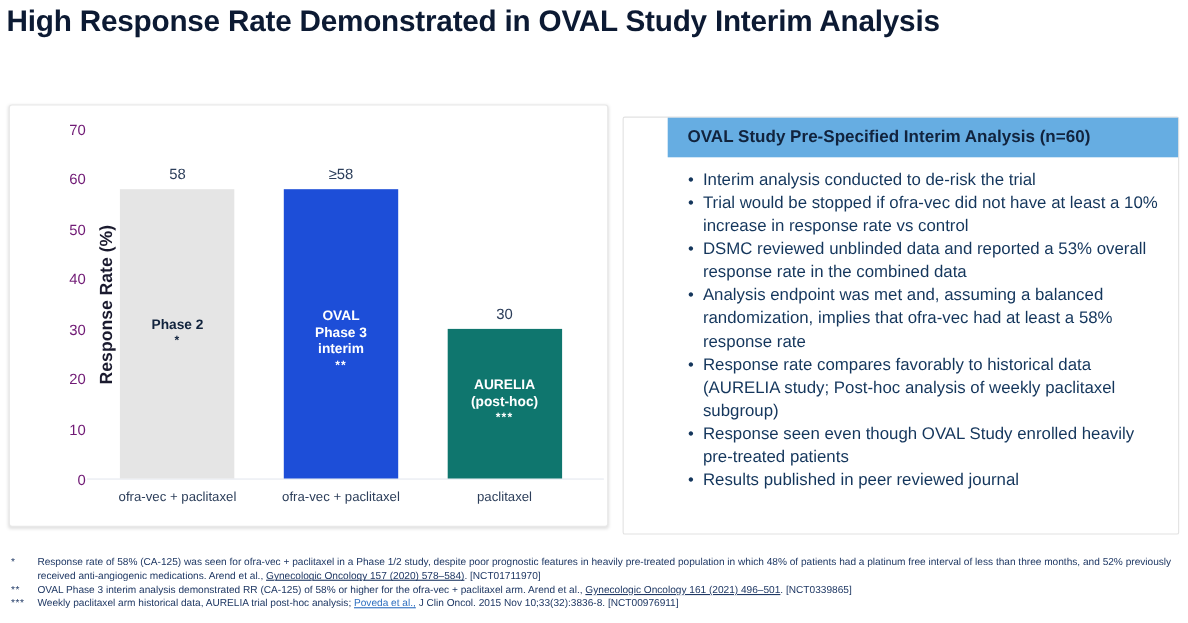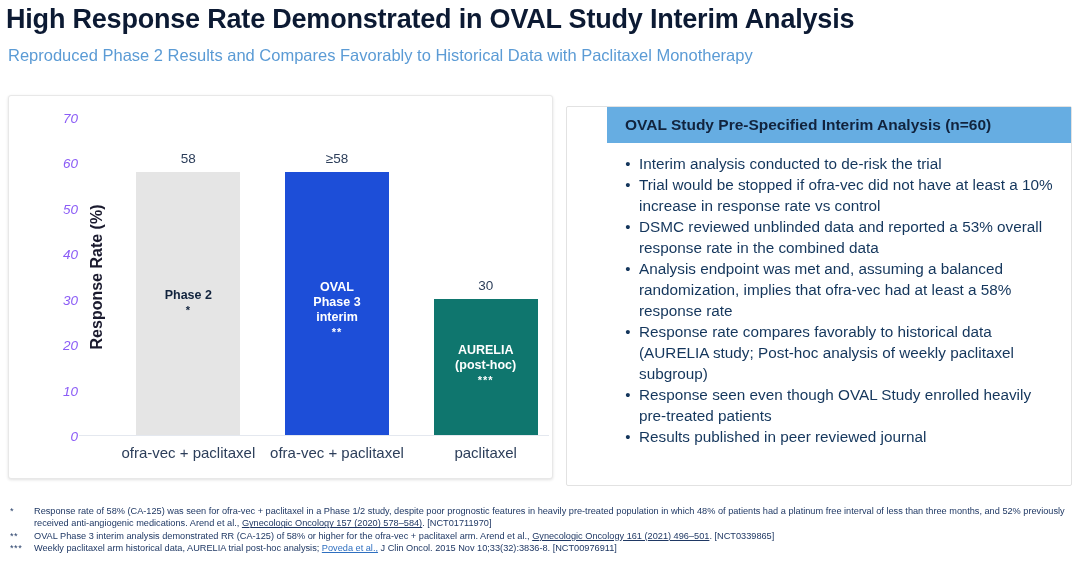--- a/index.html
+++ b/index.html
@@ -42,34 +42,33 @@
     position: absolute;
     left: -62px; top: 50%;
     transform: translateY(-50%) rotate(-90deg);
     transform-origin: center center;
     font-size: 16px; font-weight: bold; color: #1a1a2e;
     white-space: nowrap;
   }
   .ytick {
     position: absolute; right: 100%;
     margin-right: 9px;
-    font-size: 13.5px; color: #8b5cf6;
+    font-size: 13.5px; color: #701a75;
     transform: translateY(-50%);
     white-space: nowrap;
-    font-style: italic;
   }
   .baseline {
     position: absolute; left: -8px; right: -16px; bottom: 0;
     height: 1px; background: #e4e8ef;
   }
   .bars {
     position: absolute; left: 0; right: 0; bottom: 1px; top: 0;
   }
   .bar-slot {
-    position: absolute; bottom: 0; top: 0; margin-left: 27px;
+    position: absolute; bottom: 0; top: 0;
   }
   .bar {
     position: absolute; bottom: 0; left: 0; right: 0;
   }
   .bar-value {
     position: absolute; left: 0; right: 0;
     text-align: center;
     font-size: 13.5px; color: #2c3e5a;
     white-space: nowrap;
   }
@@ -77,21 +76,21 @@
     position: absolute; left: 0; right: 0;
     text-align: center;
     font-size: 12.5px; font-weight: bold;
     line-height: 15px;
   }
   .bar-inner .ast { display: block; font-size: 11px; letter-spacing: 1px; line-height: 14px; }
   .xlabel {
     position: absolute; top: 100%; margin-top: 9px;
     left: -22px; right: -22px;
     text-align: center;
-    font-size: 15px; color: #2c3e5a;
+    font-size: 12px; color: #2c3e5a;
     white-space: nowrap;
   }
 
   
   .panel {
     position: absolute; left: 566px; top: 106px;
     width: 506px; height: 380px;
     background: #ffffff;
     border: 1px solid #e2e2e2;
     border-radius: 2px;
@@ -131,21 +130,20 @@
   .fn-text { flex: 1; }
   .fn-u { text-decoration: underline; }
   .fn-link { color: #2e6fc0; text-decoration: underline; }
 </style>
 </head>
 <body>
 
 <div class="slide">
 
   <div class="title">High Response Rate Demonstrated in OVAL Study Interim Analysis</div>
-  <div class="subtitle">Reproduced Phase 2 Results and Compares Favorably to Historical Data with Paclitaxel Monotherapy</div>
 
   <div class="chart-card">
     <div class="plot">
       <div class="axis-title">Response Rate (%)</div>
       <div id="yticks">
           <div class="ytick" style="top: 318px;">0</div>
           <div class="ytick" style="top: 272.571px; text-align: right;">10</div>
           <div class="ytick" style="top: 227.143px;">20</div>
           <div class="ytick" style="top: 181.714px;">30</div>
           <div class="ytick" style="top: 136.286px;">40</div>

